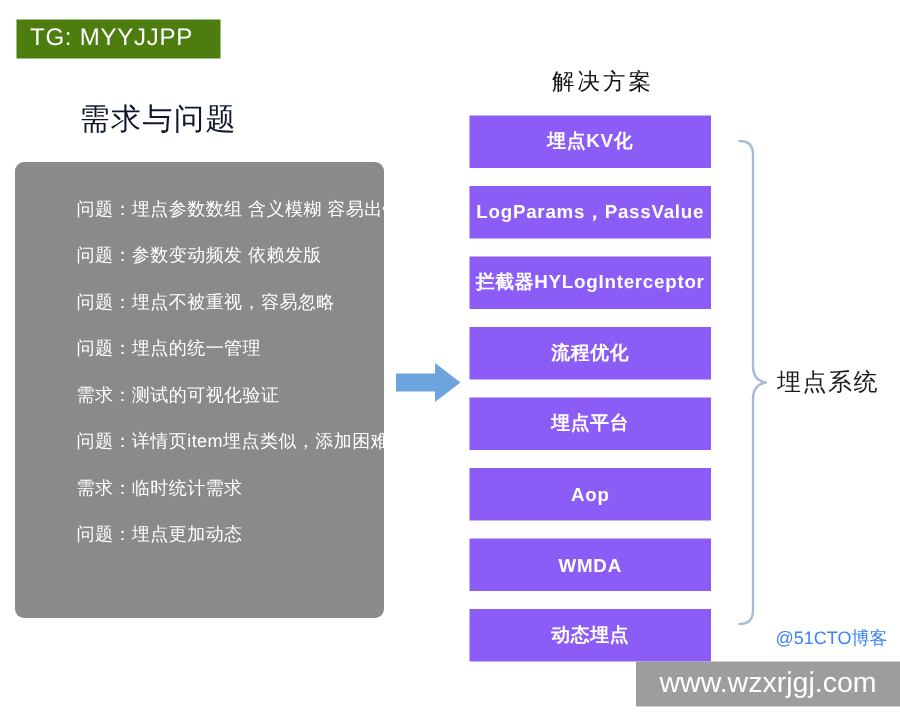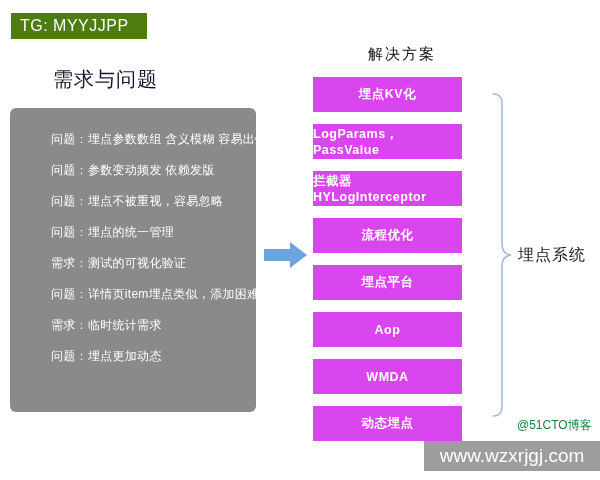--- a/index.html
+++ b/index.html
@@ -47,41 +47,41 @@
   .arrow {
     position: absolute; left: 264px; top: 241px;
     width: 44px; height: 28px;
   }
   
   .solutions {
     position: absolute; left: 313px; top: 77px;
     width: 161px;
   }
   .sol-box {
-    width: 149px; height: 35px;
+    width: 161px; height: 35px;
     margin-bottom: 12px;
-    background: #d946ef;
+    background: #8b5cf6;
     color: #ffffff;
     font-size: 12.5px; font-weight: bold;
     display: flex; align-items: center; justify-content: center;
     letter-spacing: 0.5px;
   }
   
   .brace {
     position: absolute; left: 489px; top: 93px;
     width: 24px; height: 324px;
   }
   .brace-label {
     position: absolute; left: 518px; top: 245px;
     color: #1c1c1c; font-size: 16px; letter-spacing: 1px;
   }
   
   .cto-watermark {
     position: absolute; left: 517px; top: 417px;
-    color: #15803d; font-size: 12px;
+    color: #3b82f6; font-size: 12px;
   }
   .footer-bar {
     position: absolute; left: 424px; top: 441px;
     width: 176px; height: 30px;
     background: #9d9d9d;
     color: #ffffff; font-size: 19px;
     display: flex; align-items: center; justify-content: center;
   }
 </style>
 </head>

